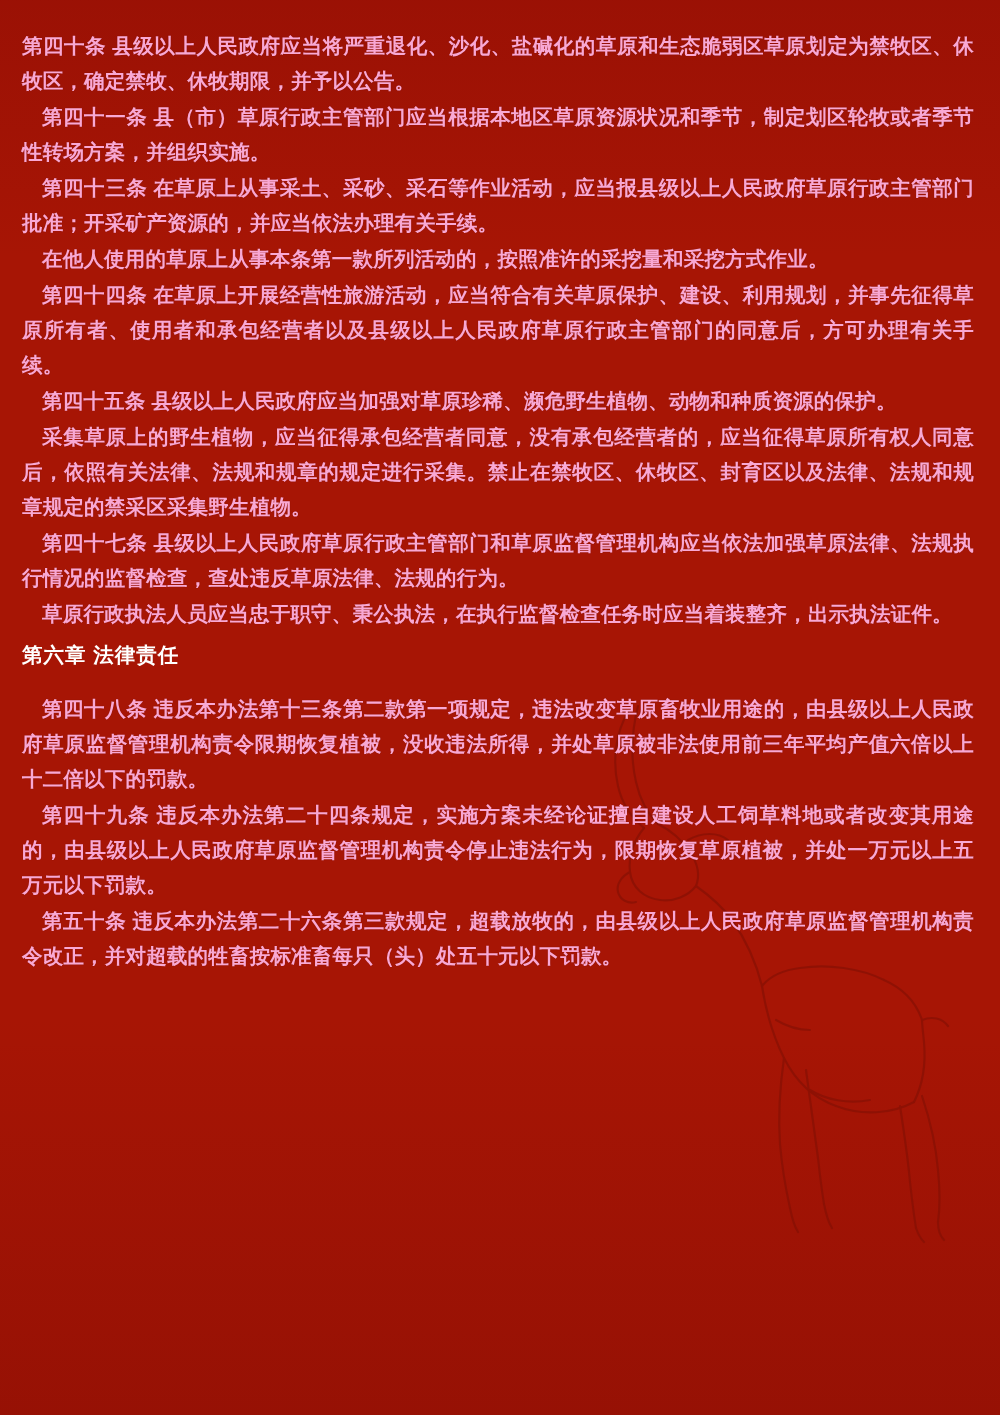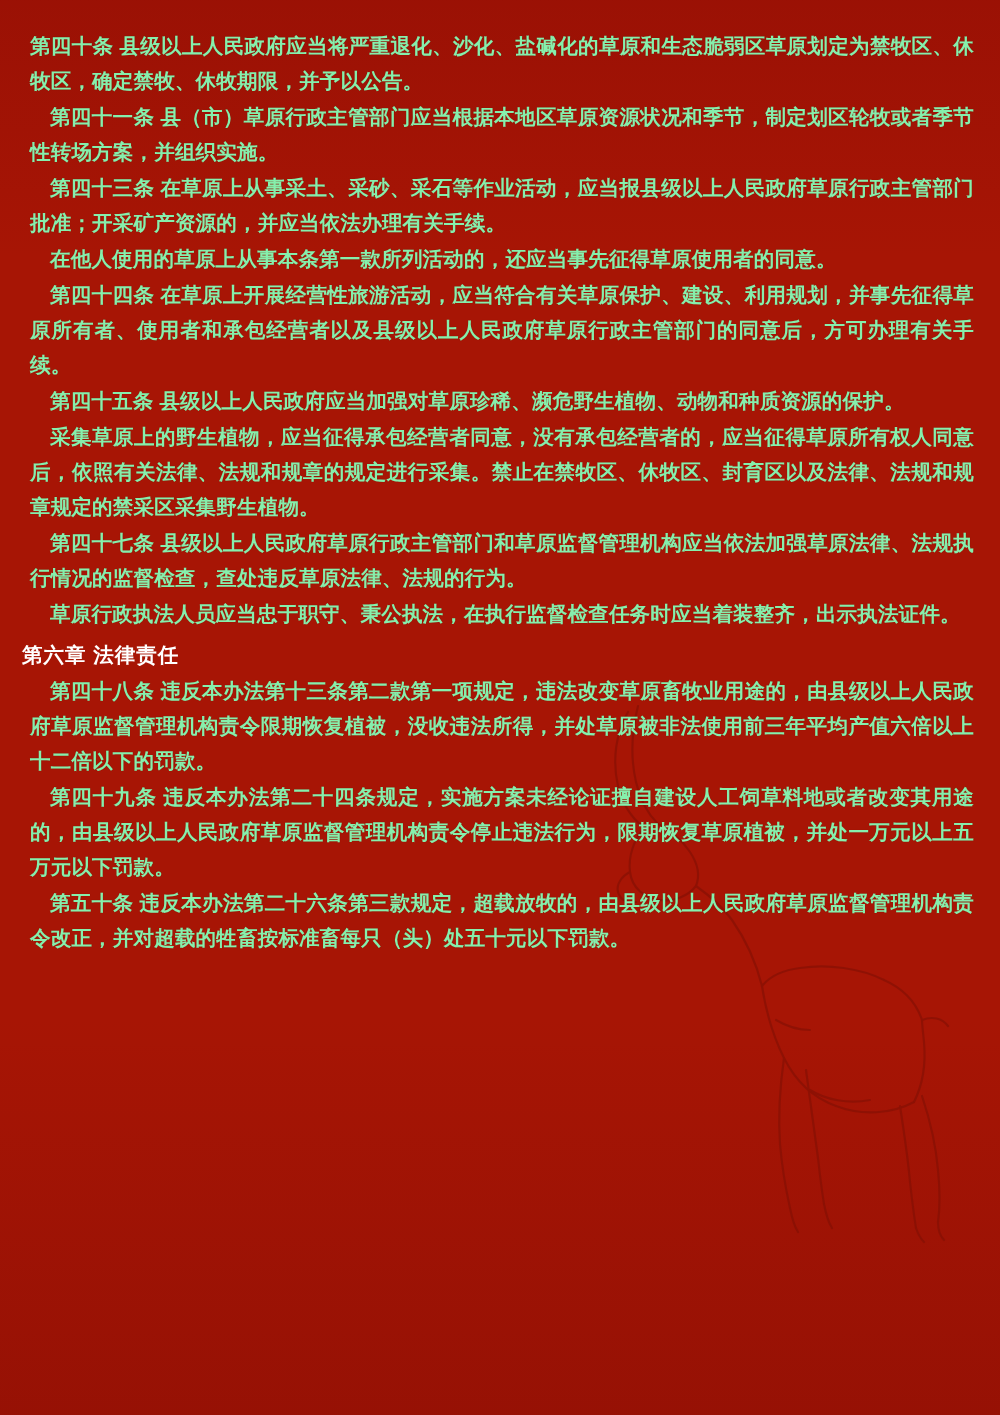--- a/index.html
+++ b/index.html
@@ -32,36 +32,36 @@
     z-index: 2;
     pointer-events: none;
   }
   .content {
     position: relative;
     z-index: 3;
     padding: 28px 26px 0 22px;
     box-sizing: border-box;
   }
   p.art {
-    margin: 0 0 1px 8px;
-    color: #86efac;
+    margin: 0 0 1px 0;
+    color: #f9a8d4;
     font-size: 20.5px;
     line-height: 35px;
     letter-spacing: 0.2px;
     text-indent: 20px;
     text-align: justify;
     text-justify: inter-ideograph;
     font-weight: 600;
     text-shadow: 0 0 1px rgba(0,0,0,0.25);
   }
   p.art.no-indent {
     text-indent: 0;
   }
   h2.chapter {
-    margin: 6px 0 1px 0;
+    margin: 6px 0 19px 0;
     color: #ffffff;
     font-size: 20.5px;
     line-height: 35px;
     font-weight: 700;
     text-indent: 0;
     letter-spacing: 1px;
   }
 </style>
 </head>
 <body>
@@ -99,21 +99,21 @@
   <path d="M352 330 C362 326 372 328 378 336"></path>
 
   <path d="M240 400 C256 410 278 414 300 410"></path>
   <path d="M206 330 C216 336 228 340 240 340"></path>
 </svg>
 
 <div class="content">
   <p class="art no-indent">第四十条 县级以上人民政府应当将严重退化、沙化、盐碱化的草原和生态脆弱区草原划定为禁牧区、休牧区，确定禁牧、休牧期限，并予以公告。</p>
   <p class="art">第四十一条 县（市）草原行政主管部门应当根据本地区草原资源状况和季节，制定划区轮牧或者季节性转场方案，并组织实施。</p>
   <p class="art">第四十三条 在草原上从事采土、采砂、采石等作业活动，应当报县级以上人民政府草原行政主管部门批准；开采矿产资源的，并应当依法办理有关手续。</p>
-  <p class="art">在他人使用的草原上从事本条第一款所列活动的，还应当事先征得草原使用者的同意。</p>
+  <p class="art">在他人使用的草原上从事本条第一款所列活动的，按照准许的采挖量和采挖方式作业。</p>
   <p class="art">第四十四条 在草原上开展经营性旅游活动，应当符合有关草原保护、建设、利用规划，并事先征得草原所有者、使用者和承包经营者以及县级以上人民政府草原行政主管部门的同意后，方可办理有关手续。</p>
   <p class="art">第四十五条 县级以上人民政府应当加强对草原珍稀、濒危野生植物、动物和种质资源的保护。</p>
   <p class="art">采集草原上的野生植物，应当征得承包经营者同意，没有承包经营者的，应当征得草原所有权人同意后，依照有关法律、法规和规章的规定进行采集。禁止在禁牧区、休牧区、封育区以及法律、法规和规章规定的禁采区采集野生植物。</p>
   <p class="art">第四十七条 县级以上人民政府草原行政主管部门和草原监督管理机构应当依法加强草原法律、法规执行情况的监督检查，查处违反草原法律、法规的行为。</p>
   <p class="art">草原行政执法人员应当忠于职守、秉公执法，在执行监督检查任务时应当着装整齐，出示执法证件。</p>
   <h2 class="chapter">第六章  法律责任</h2>
   <p class="art">第四十八条  违反本办法第十三条第二款第一项规定，违法改变草原畜牧业用途的，由县级以上人民政府草原监督管理机构责令限期恢复植被，没收违法所得，并处草原被非法使用前三年平均产值六倍以上十二倍以下的罚款。</p>
   <p class="art">第四十九条  违反本办法第二十四条规定，实施方案未经论证擅自建设人工饲草料地或者改变其用途的，由县级以上人民政府草原监督管理机构责令停止违法行为，限期恢复草原植被，并处一万元以上五万元以下罚款。</p>
   <p class="art">第五十条  违反本办法第二十六条第三款规定，超载放牧的，由县级以上人民政府草原监督管理机构责令改正，并对超载的牲畜按标准畜每只（头）处五十元以下罚款。</p>
 </div>

